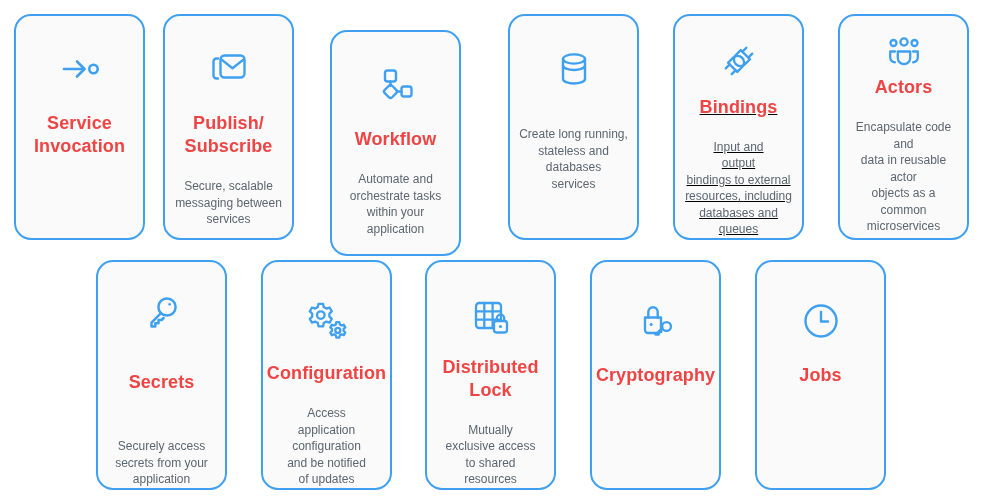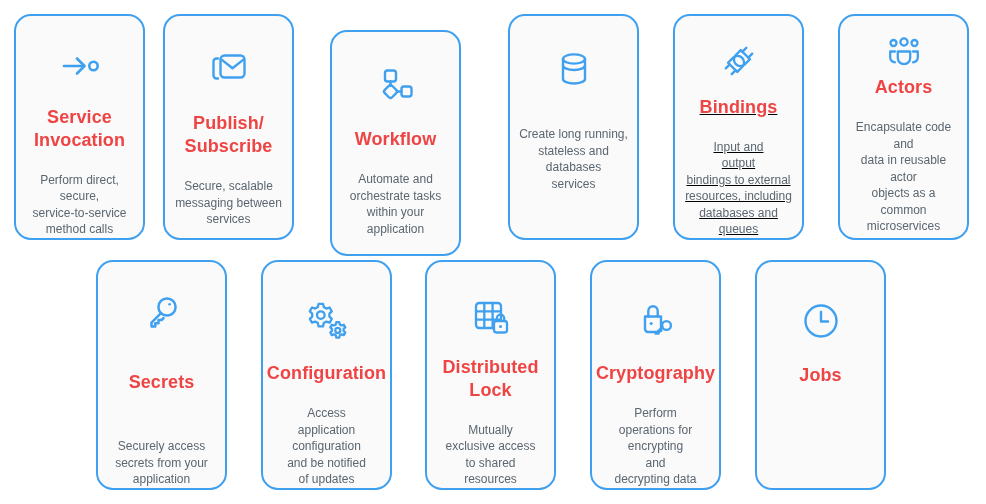--- a/index.html
+++ b/index.html
@@ -91,24 +91,20 @@
   <div class="card r1 c1">
     <div class="card-icon">
       <svg width="42" height="34" viewBox="0 0 42 34" fill="none" stroke="#3fa0ef" stroke-width="2.6" stroke-linecap="round" stroke-linejoin="round">
         <line x1="5" y1="17" x2="25" y2="17"></line>
         <polyline points="18,9.5 25.5,17 18,24.5"></polyline>
         <circle cx="34.5" cy="17" r="4.2"></circle>
       </svg>
     </div>
     <div class="card-title">Service
 Invocation</div>
-    <div class="card-desc">Perform direct,
-secure,
-service-to-service
-method calls</div>
   </div>
 
   <div class="card r1 c2">
     <div class="card-icon">
       <svg width="40" height="38" viewBox="0 0 40 38" fill="none" stroke="#3fa0ef" stroke-width="2.4" stroke-linecap="round" stroke-linejoin="round">
         <path d="M9 28.5 H7.5 A3 3 0 0 1 4.5 25.5 V11.5 A3 3 0 0 1 7.5 8.5 H9"></path>
         <rect x="11.5" y="5.5" width="24" height="22" rx="4"></rect>
         <path d="M12.6 9.6 L23.5 18.2 L34.4 9.6"></path>
       </svg>
     </div>
@@ -246,25 +242,20 @@
     <div class="card-icon">
       <svg width="42" height="40" viewBox="0 0 42 40" fill="none" stroke="#3fa0ef" stroke-width="2.4" stroke-linecap="round" stroke-linejoin="round">
         <path d="M10 16.5 h16 v12.5 a3 3 0 0 1 -3 3 h-10 a3 3 0 0 1 -3 -3 z"></path>
         <path d="M13.3 16.5 V11 A4.7 4.7 0 0 1 22.7 11 V16.5"></path>
         <circle cx="16.2" cy="23.5" r="1.5" fill="#3fa0ef" stroke="none"></circle>
         <circle cx="31.5" cy="25.5" r="4.4"></circle>
         <path d="M27.4 27 L20.5 33.5 h3.1 v-2.6 h2.6 v-2.4"></path>
       </svg>
     </div>
     <div class="card-title">Cryptography</div>
-    <div class="card-desc">Perform
-operations for
-encrypting
-and
-decrypting data</div>
   </div>
 
   <div class="card r2 d5">
     <div class="card-icon">
       <svg width="40" height="40" viewBox="0 0 40 40" fill="none" stroke="#3fa0ef" stroke-width="2.4" stroke-linecap="round" stroke-linejoin="round">
         <circle cx="20" cy="20" r="15.5"></circle>
         <polyline points="20,11 20,20.5 27,20.5"></polyline>
       </svg>
     </div>
     <div class="card-title">Jobs</div>

